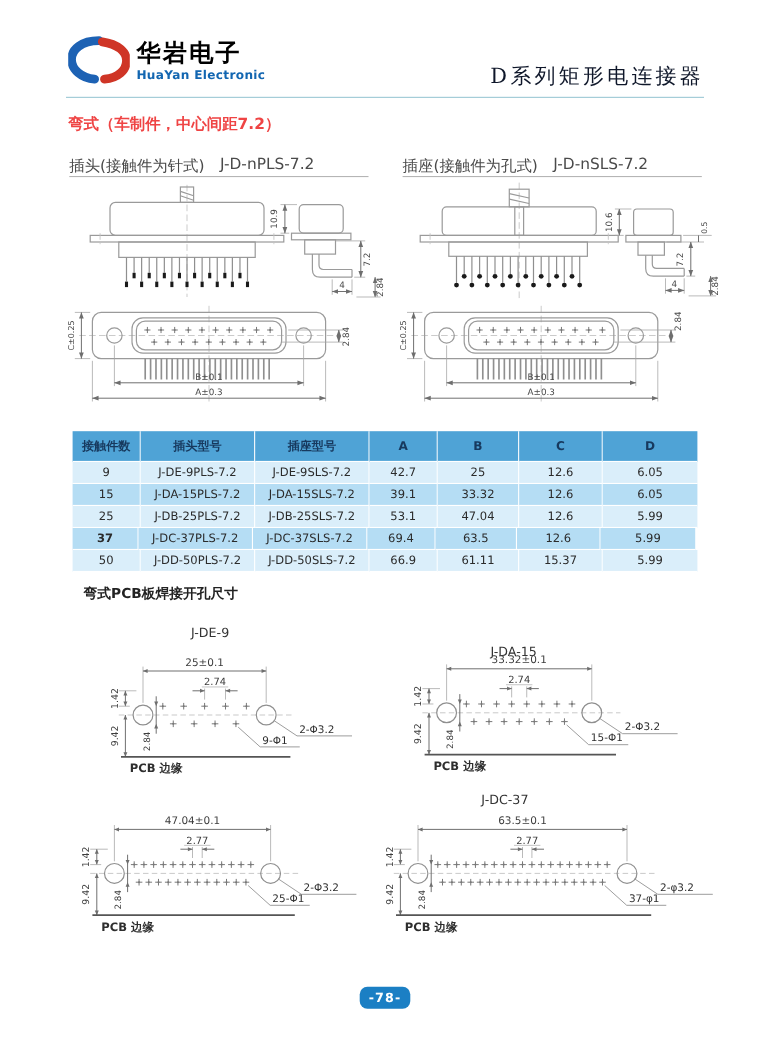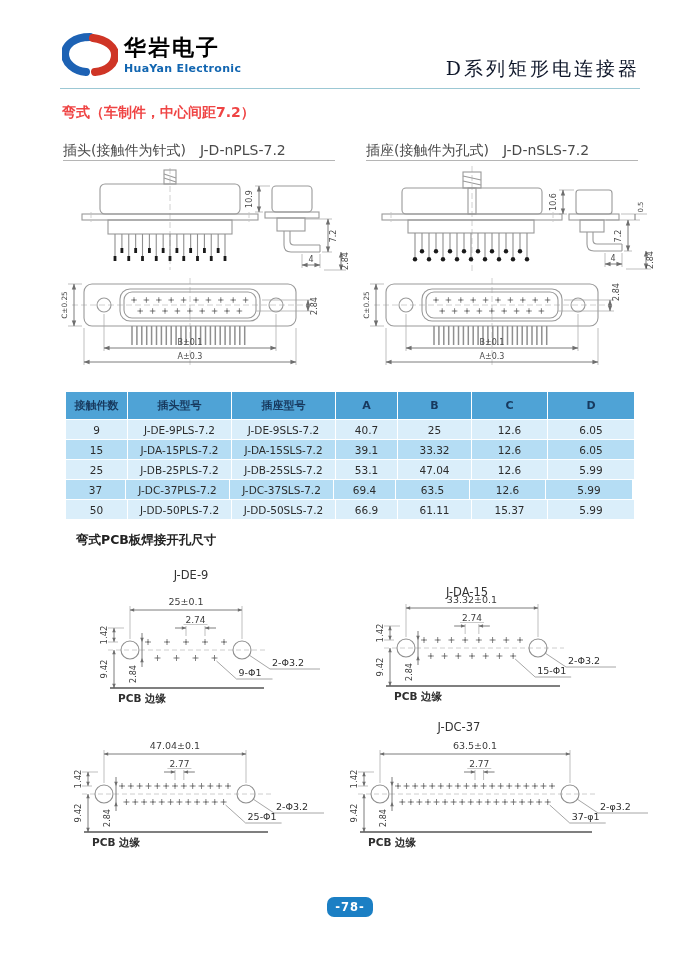--- a/index.html
+++ b/index.html
@@ -475,21 +475,21 @@
         <div class="t-cell" style="width: 104px;">插座型号</div>
         <div class="t-cell" style="width: 62px;">A</div>
         <div class="t-cell" style="width: 74px;">B</div>
         <div class="t-cell" style="width: 76px;">C</div>
         <div class="t-cell" style="width: 86px;">D</div>
       </div>
       <div class="t-row t-light">
         <div class="t-cell" style="width: 62px;">9</div>
         <div class="t-cell" style="width: 104px;">J-DE-9PLS-7.2</div>
         <div class="t-cell" style="width: 104px;">J-DE-9SLS-7.2</div>
-        <div class="t-cell" style="width: 62px;">40.7</div>
+        <div class="t-cell" style="width: 62px;">42.7</div>
         <div class="t-cell" style="width: 74px;">25</div>
         <div class="t-cell" style="width: 76px;">12.6</div>
         <div class="t-cell" style="width: 86px;">6.05</div>
       </div>
       <div class="t-row t-dark">
         <div class="t-cell" style="width: 62px;">15</div>
         <div class="t-cell" style="width: 104px;">J-DA-15PLS-7.2</div>
         <div class="t-cell" style="width: 104px;">J-DA-15SLS-7.2</div>
         <div class="t-cell" style="width: 62px;">39.1</div>
         <div class="t-cell" style="width: 74px;">33.32</div>
@@ -499,21 +499,21 @@
       <div class="t-row t-light">
         <div class="t-cell" style="width: 62px;">25</div>
         <div class="t-cell" style="width: 104px;">J-DB-25PLS-7.2</div>
         <div class="t-cell" style="width: 104px;">J-DB-25SLS-7.2</div>
         <div class="t-cell" style="width: 62px;">53.1</div>
         <div class="t-cell" style="width: 74px;">47.04</div>
         <div class="t-cell" style="width: 76px;">12.6</div>
         <div class="t-cell" style="width: 86px;">5.99</div>
       </div>
       <div class="t-row t-dark">
-        <div class="t-cell" style="width: 60px;">37</div>
+        <div class="t-cell" style="width: 60px; font-weight: bold;">37</div>
         <div class="t-cell" style="width: 104px;">J-DC-37PLS-7.2</div>
         <div class="t-cell" style="width: 104px;">J-DC-37SLS-7.2</div>
         <div class="t-cell" style="width: 62px;">69.4</div>
         <div class="t-cell" style="width: 74px;">63.5</div>
         <div class="t-cell" style="width: 76px;">12.6</div>
         <div class="t-cell" style="width: 86px;">5.99</div>
       </div>
       <div class="t-row t-light">
         <div class="t-cell" style="width: 62px;">50</div>
         <div class="t-cell" style="width: 104px;">J-DD-50PLS-7.2</div>

